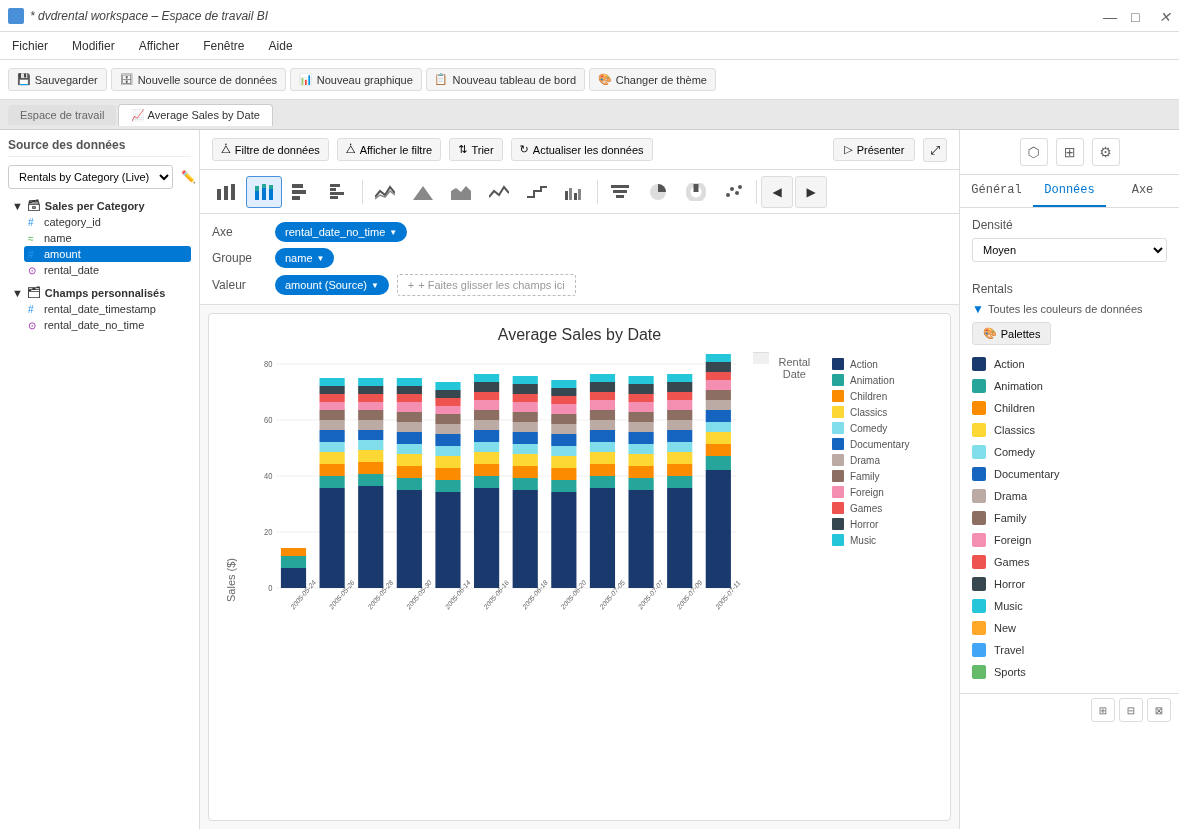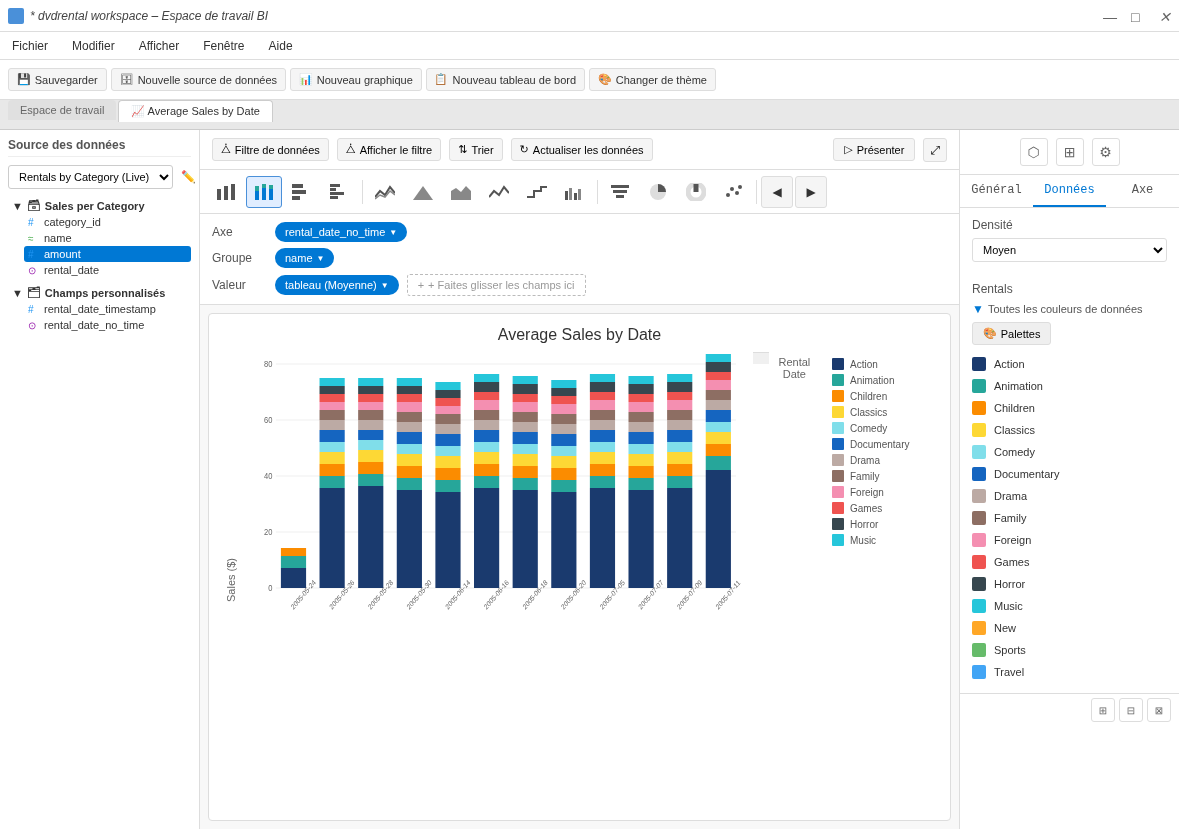--- a/index.html
+++ b/index.html
@@ -14,21 +14,21 @@
 
     
     .menu-bar { background: #fff; height: 28px; display: flex; align-items: center; padding: 0 8px; border-bottom: 1px solid #ddd; gap: 16px; font-size: 12px; color: #333; }
     .menu-item { cursor: pointer; padding: 2px 4px; }
 
     
     .toolbar { background: #fff; height: 40px; display: flex; align-items: center; padding: 0 8px; border-bottom: 1px solid #ddd; gap: 4px; }
     .toolbar-btn { display: flex; align-items: center; gap: 4px; padding: 4px 8px; background: #f5f5f5; border: 1px solid #ddd; border-radius: 3px; cursor: pointer; font-size: 11px; color: #333; white-space: nowrap; }
 
     
-    .tab-bar { background: #e8e8e8; height: 30px; display: flex; align-items: flex-start; padding: 0 8px; border-bottom: 1px solid #ccc; gap: 2px; }
+    .tab-bar { background: #e8e8e8; height: 30px; display: flex; align-items: center; padding: 0 8px; border-bottom: 1px solid #ccc; gap: 2px; }
     .tab { background: #d0d0d0; padding: 4px 12px; border-radius: 4px 4px 0 0; cursor: pointer; font-size: 11px; color: #555; border: 1px solid #ccc; border-bottom: none; }
     .tab.active { background: #fff; color: #333; font-weight: 500; }
     .workspace-tab { background: #e0e0e0; padding: 4px 12px; border-radius: 4px 4px 0 0; cursor: pointer; font-size: 11px; color: #666; }
 
     
     .main-layout { display: flex; height: calc(829px - 130px); }
 
     
     .sidebar { width: 200px; background: #fff; border-right: 1px solid #ddd; padding: 8px; overflow-y: auto; }
     .sidebar-title { font-size: 12px; font-weight: 600; color: #555; margin-bottom: 8px; padding-bottom: 4px; border-bottom: 1px solid #eee; }
@@ -348,21 +348,21 @@
       <div class="axis-row">
         <span class="axis-label">Groupe</span>
         <div class="axis-pill">
           <span>name</span>
           <span class="axis-pill-arrow">▼</span>
         </div>
       </div>
       <div class="axis-row">
         <span class="axis-label">Valeur</span>
         <div class="axis-pill">
-          <span>tableau (Moyenne)</span>
+          <span>amount (Source)</span>
           <span class="axis-pill-arrow">▼</span>
         </div>
         <div class="drag-placeholder">
           <span>+</span>
           <span>+ Faites glisser les champs ici</span>
         </div>
       </div>
     </div>
 
     <div class="chart-area">
@@ -722,26 +722,26 @@
       </div>
       <div class="color-legend-item">
         <div class="color-swatch" style="background:#26c6da;"></div>
         <span>Music</span>
       </div>
       <div class="color-legend-item">
         <div class="color-swatch" style="background:#ffa726;"></div>
         <span>New</span>
       </div>
       <div class="color-legend-item">
+        <div class="color-swatch" style="background:#42a5f5;"></div>
+        <span>Travel</span>
+      </div>
+      <div class="color-legend-item">
         <div class="color-swatch" style="background:#66bb6a;"></div>
         <span>Sports</span>
-      </div>
-      <div class="color-legend-item">
-        <div class="color-swatch" style="background:#42a5f5;"></div>
-        <span>Travel</span>
       </div>
     </div>
 
     <div class="bottom-icons">
       <div class="bottom-icon">⊞</div>
       <div class="bottom-icon">⊟</div>
       <div class="bottom-icon">⊠</div>
     </div>
   </div>
 

